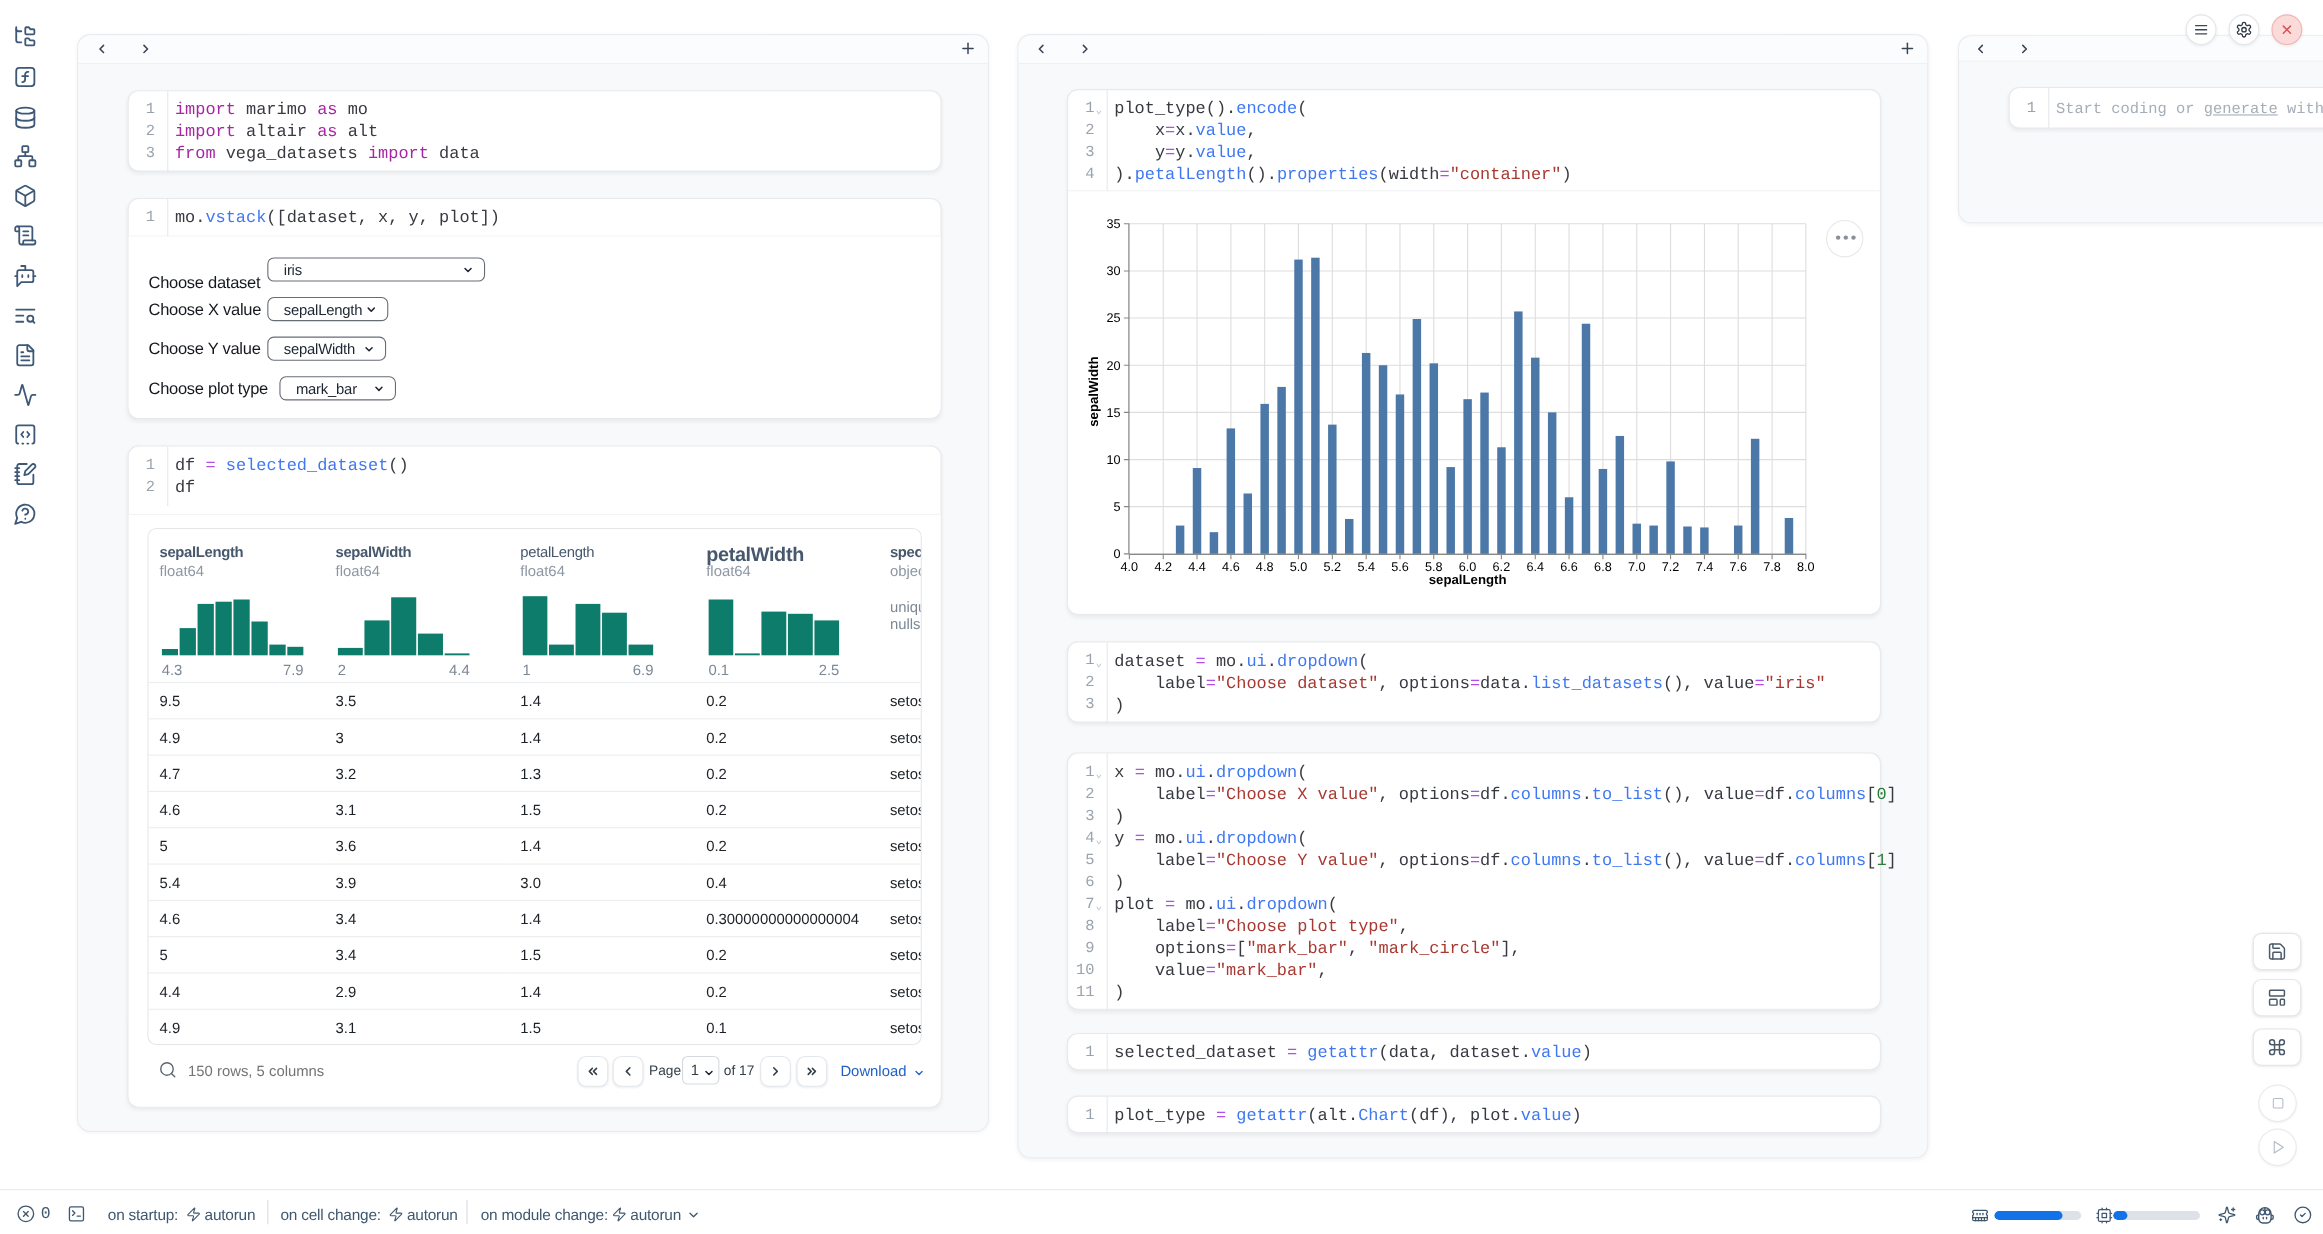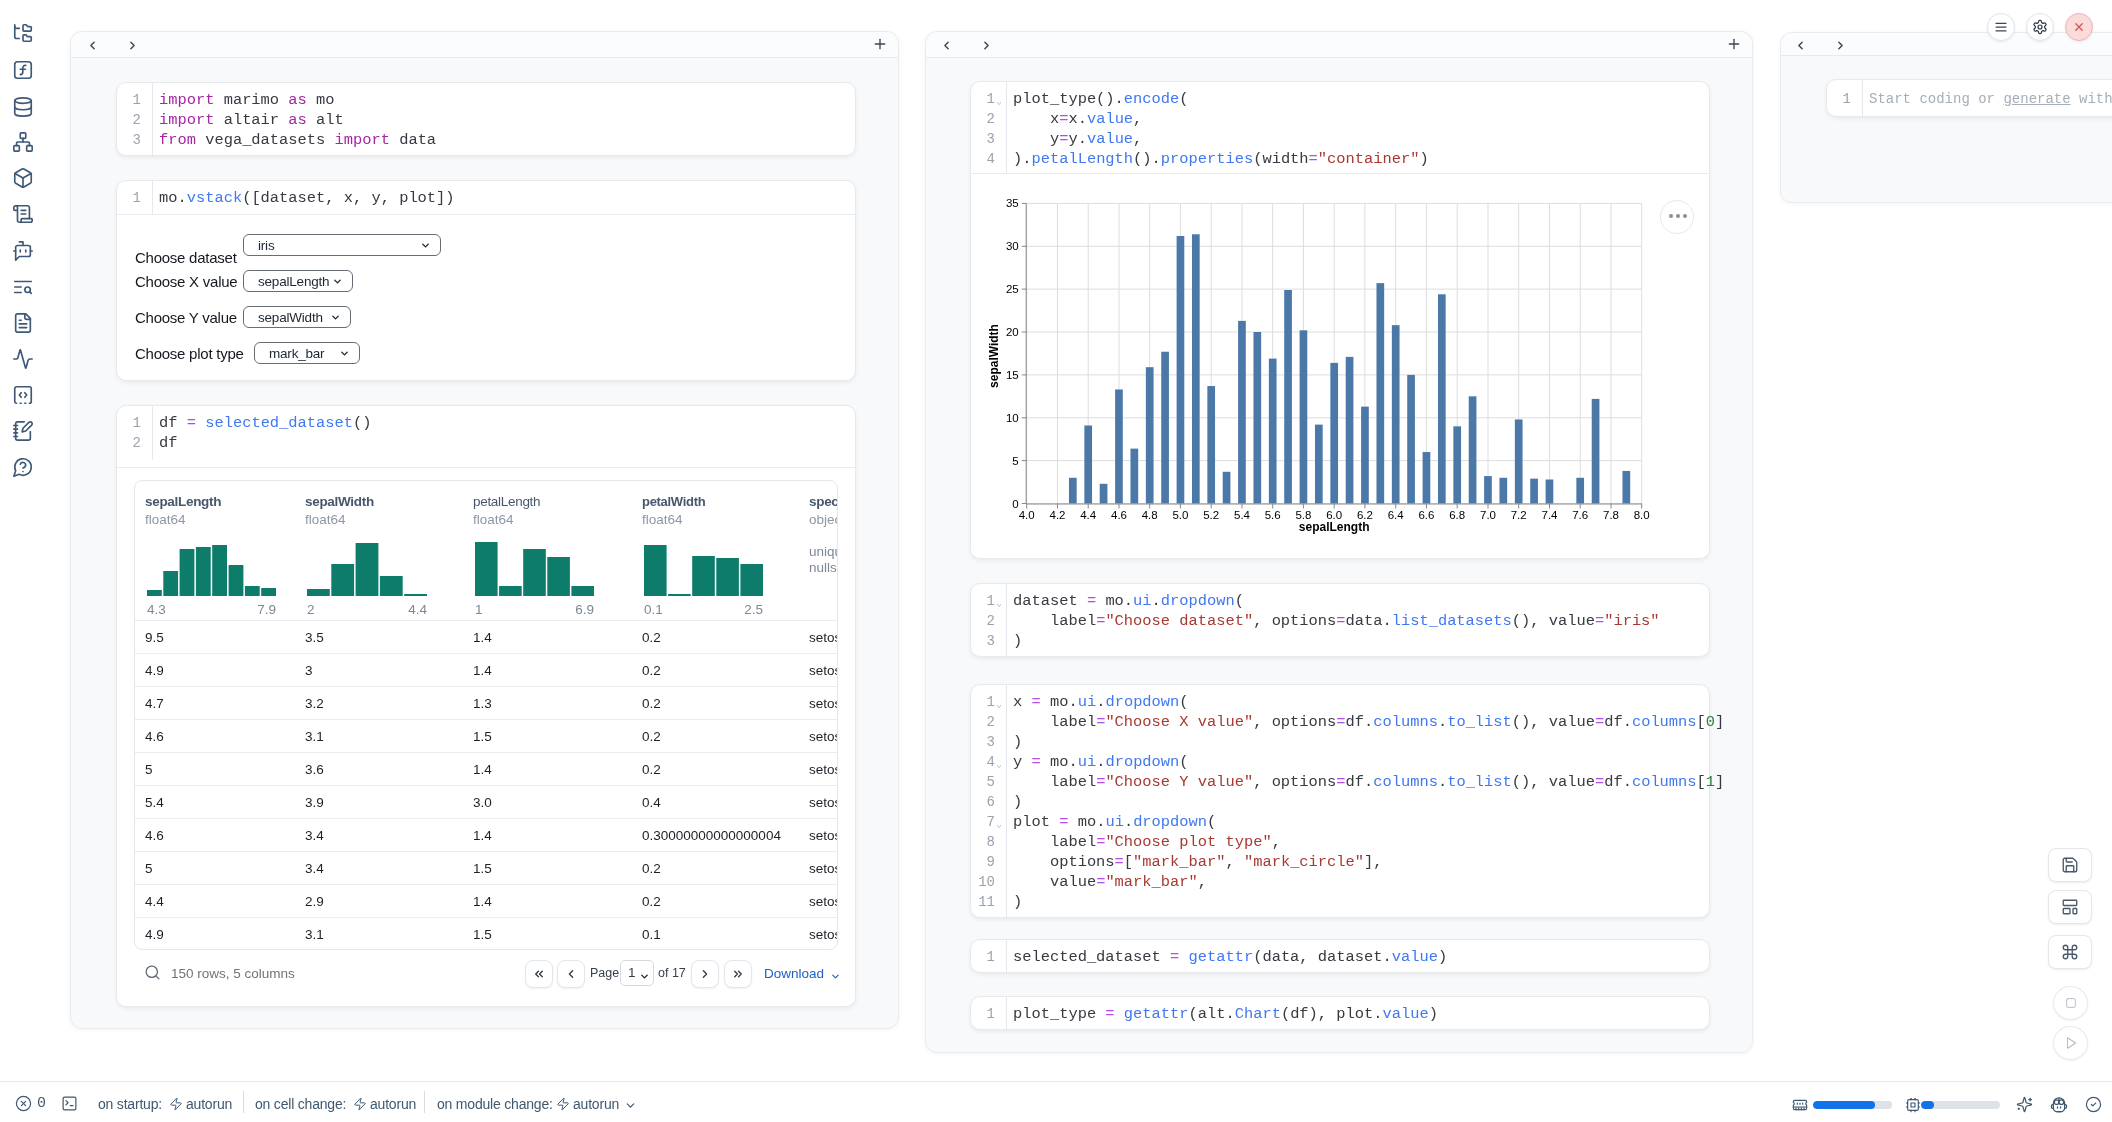--- a/index.html
+++ b/index.html
@@ -206,21 +206,21 @@
 <div class="abs" style="left:338px;top:13px;font-size:13.5px;font-weight:normal;color:#47586d;letter-spacing:-0.3px;">petalLength</div>
 <div class="abs" style="left:338px;top:31px;font-size:13.5px;color:#8d97a4;">float64</div>
 <div class="abs" style="left:340px;top:59px;"><svg width="119" height="56">
           <rect x="0.0" y="2" width="22.6" height="54" fill="#0e7c6a"></rect>
           <rect x="24.1" y="46" width="22.6" height="10" fill="#0e7c6a"></rect>
           <rect x="48.2" y="9" width="22.6" height="47" fill="#0e7c6a"></rect>
           <rect x="72.3" y="17" width="22.6" height="39" fill="#0e7c6a"></rect>
           <rect x="96.4" y="46" width="22.6" height="10" fill="#0e7c6a"></rect>
         </svg></div>
 <div class="abs" style="left:340px;top:121px;width:119px;font-size:13.5px;color:#7d8896;"><span>1</span><span style="float:right">6.9</span></div>
-<div class="abs" style="left:507px;top:13px;font-size:13px;font-weight:bold;color:#47586d;letter-spacing:-0.3px;">petalWidth</div>
+<div class="abs" style="left:507px;top:13px;font-size:18px;font-weight:bold;color:#47586d;letter-spacing:-0.3px;">petalWidth</div>
 <div class="abs" style="left:507px;top:31px;font-size:13.5px;color:#8d97a4;">float64</div>
 <div class="abs" style="left:509px;top:59px;"><svg width="119" height="56">
           <rect x="0.0" y="5" width="22.6" height="51" fill="#0e7c6a"></rect>
           <rect x="24.1" y="54" width="22.6" height="2" fill="#0e7c6a"></rect>
           <rect x="48.2" y="16" width="22.6" height="40" fill="#0e7c6a"></rect>
           <rect x="72.3" y="18" width="22.6" height="38" fill="#0e7c6a"></rect>
           <rect x="96.4" y="24" width="22.6" height="32" fill="#0e7c6a"></rect>
         </svg></div>
 <div class="abs" style="left:509px;top:121px;width:119px;font-size:13.5px;color:#7d8896;"><span>0.1</span><span style="float:right">2.5</span></div>
 <div class="abs" style="left:674px;top:13px;font-size:13.5px;font-weight:bold;color:#47586d;letter-spacing:-0.3px;">species</div>

